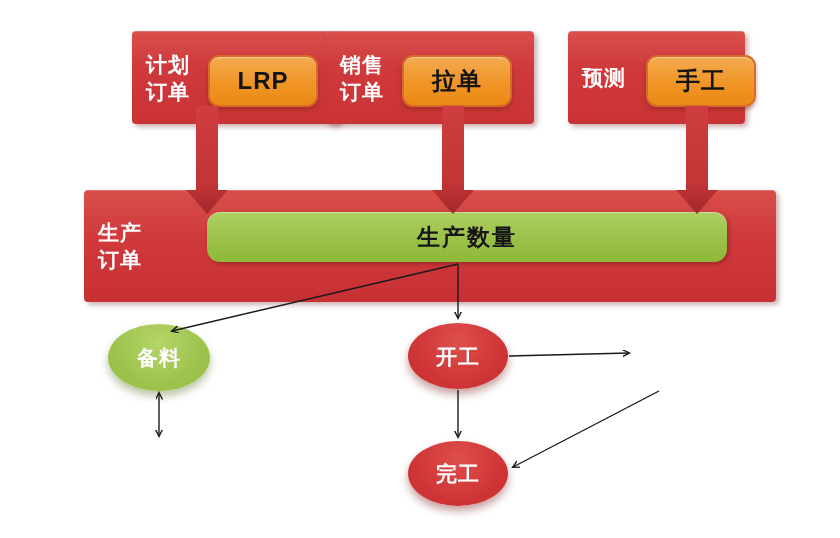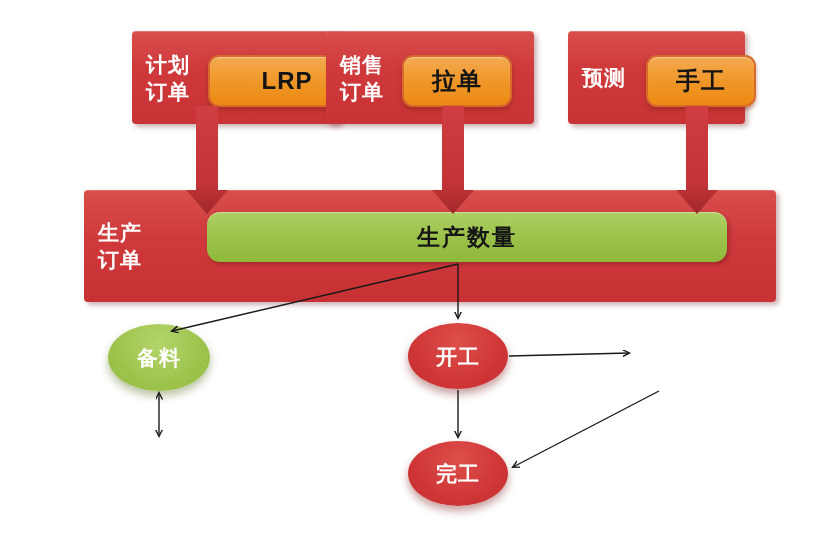--- a/index.html
+++ b/index.html
@@ -75,21 +75,21 @@
 </head>
 <body>
 
 <div class="stage">
 
   <div class="red-box" style="left:84px; top:31px; width:208px; height:93px;margin-left:48px;">
     <div class="box-label">
       <span>计划</span>
       <span>订单</span>
     </div>
-    <div class="orange-btn" style="left:76px; top:24px;padding-left:24px;">LRP</div>
+    <div class="orange-btn" style="left:76px; top:24px;">LRP</div>
   </div>
 
   <div class="red-box" style="left:326px; top:31px; width:208px; height:93px;text-align:center;">
     <div class="box-label">
       <span>销售</span>
       <span>订单</span>
     </div>
     <div class="orange-btn" style="left:76px; top:24px;">拉单</div>
   </div>
 

